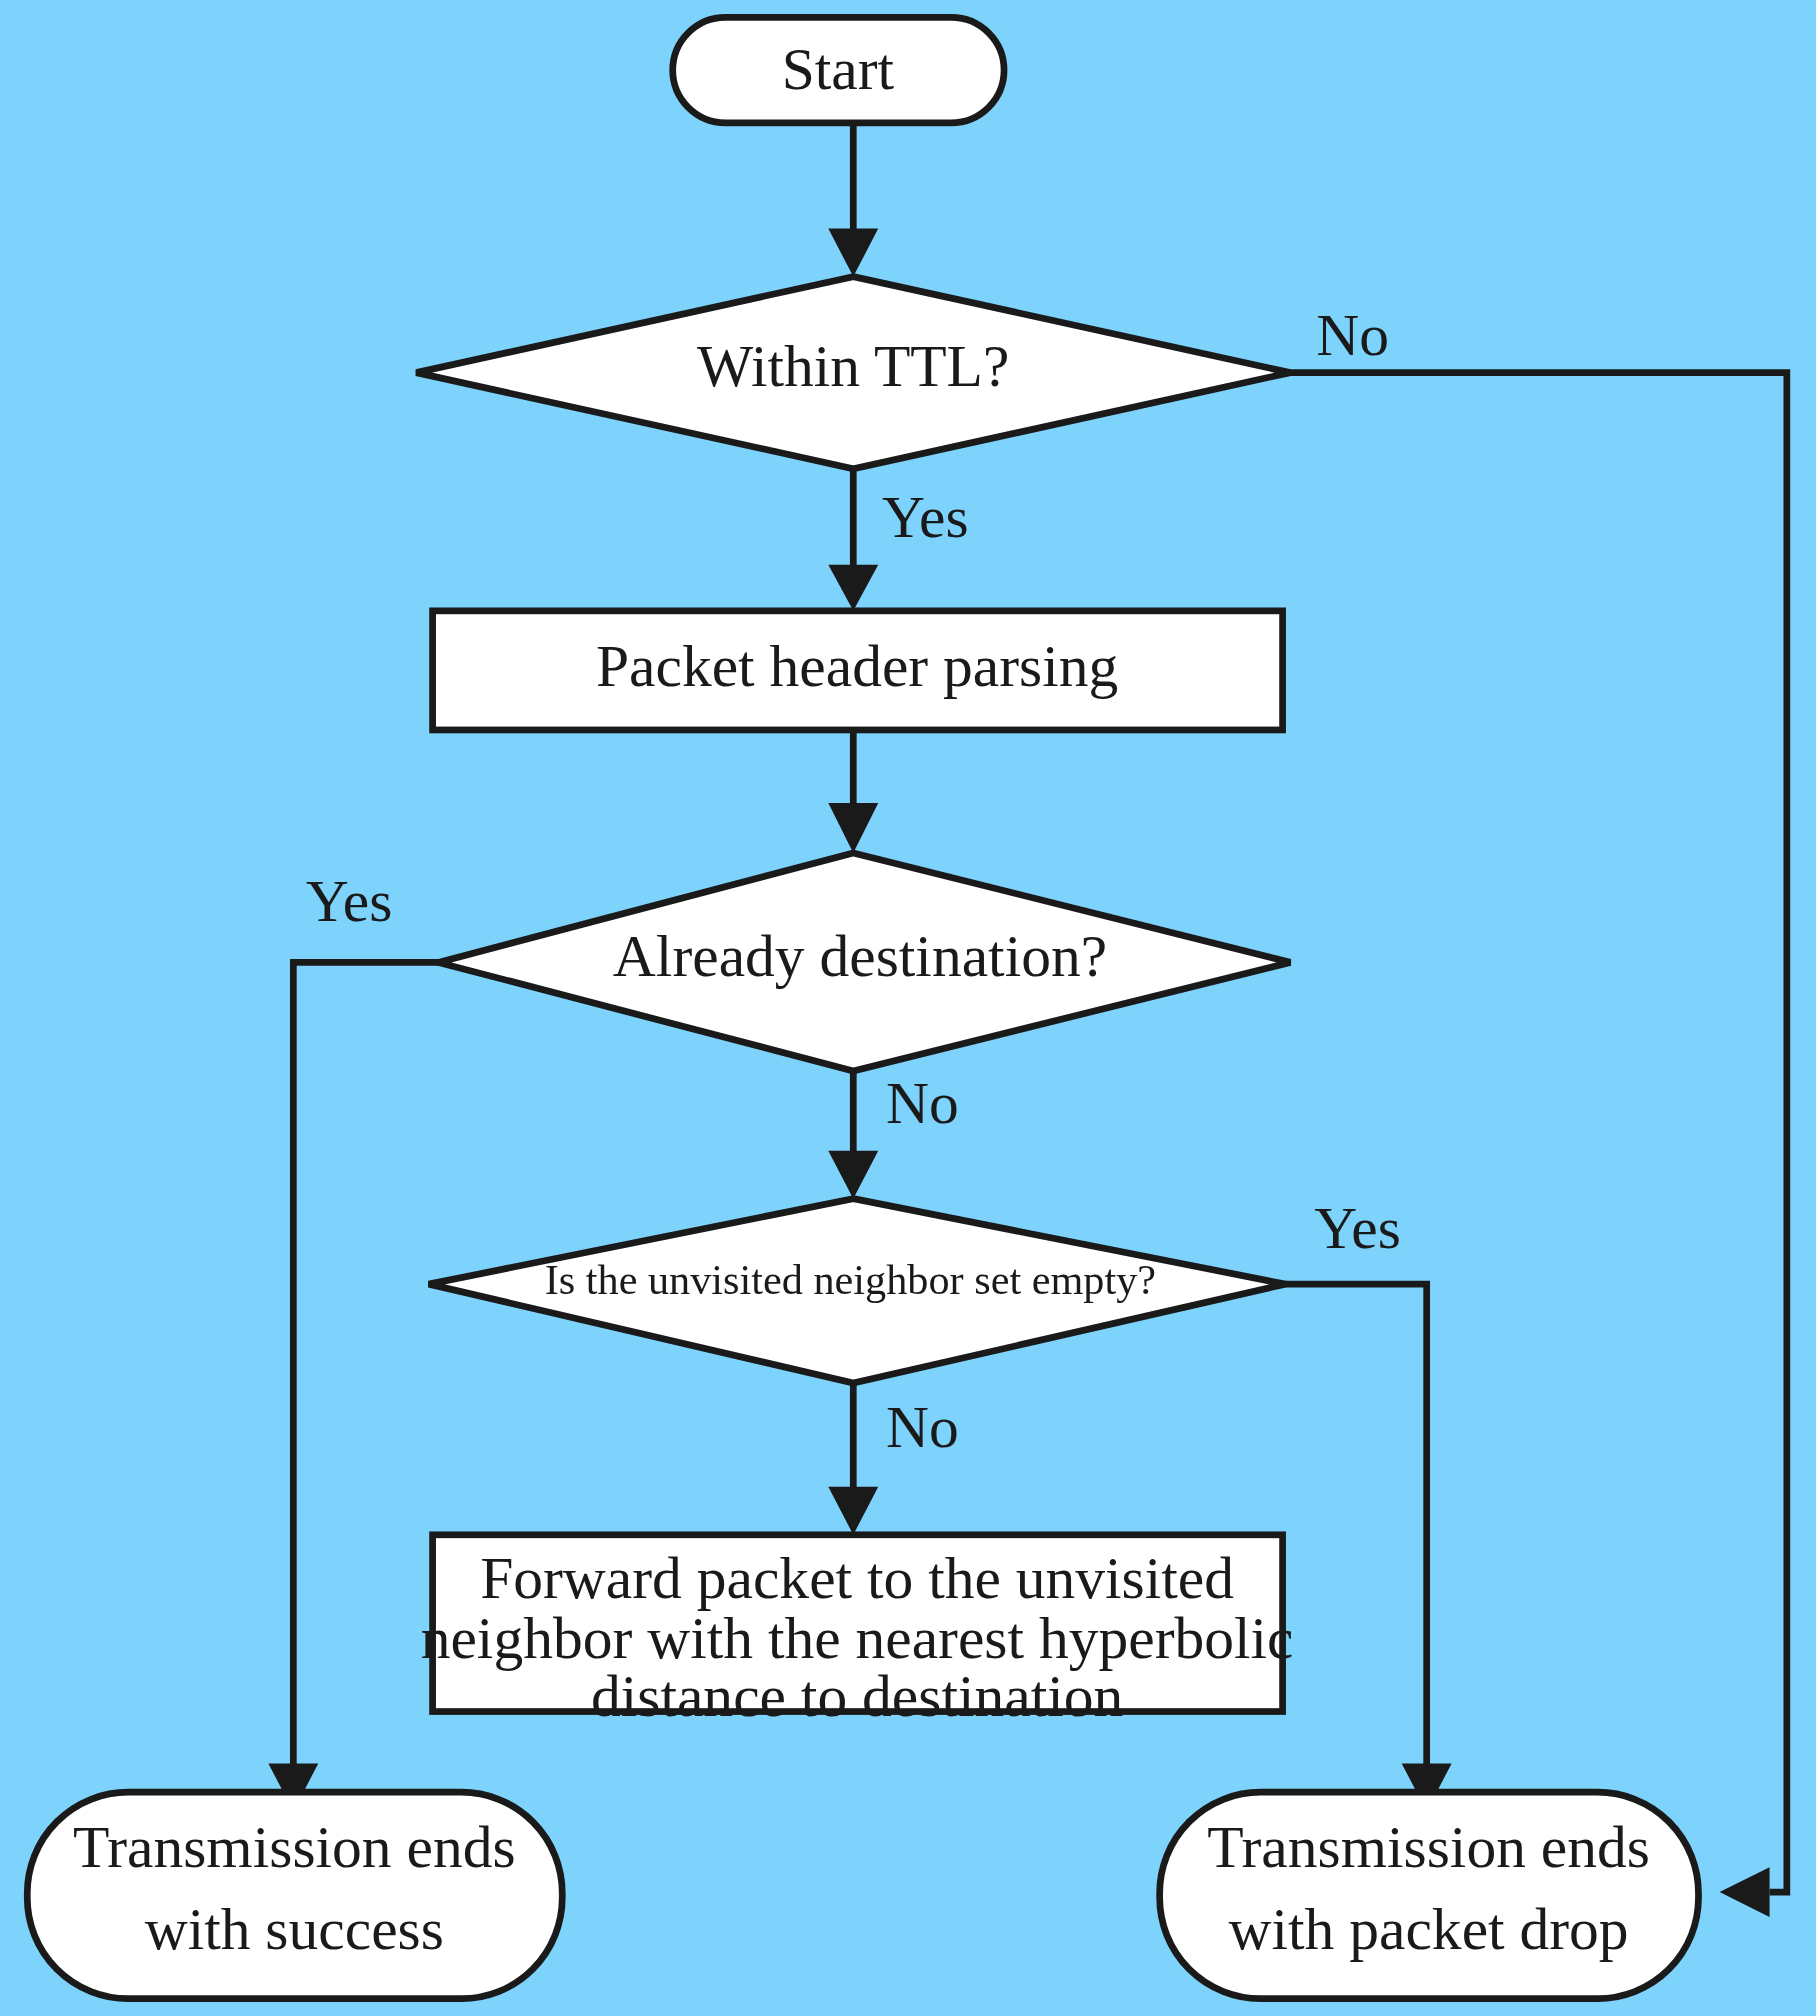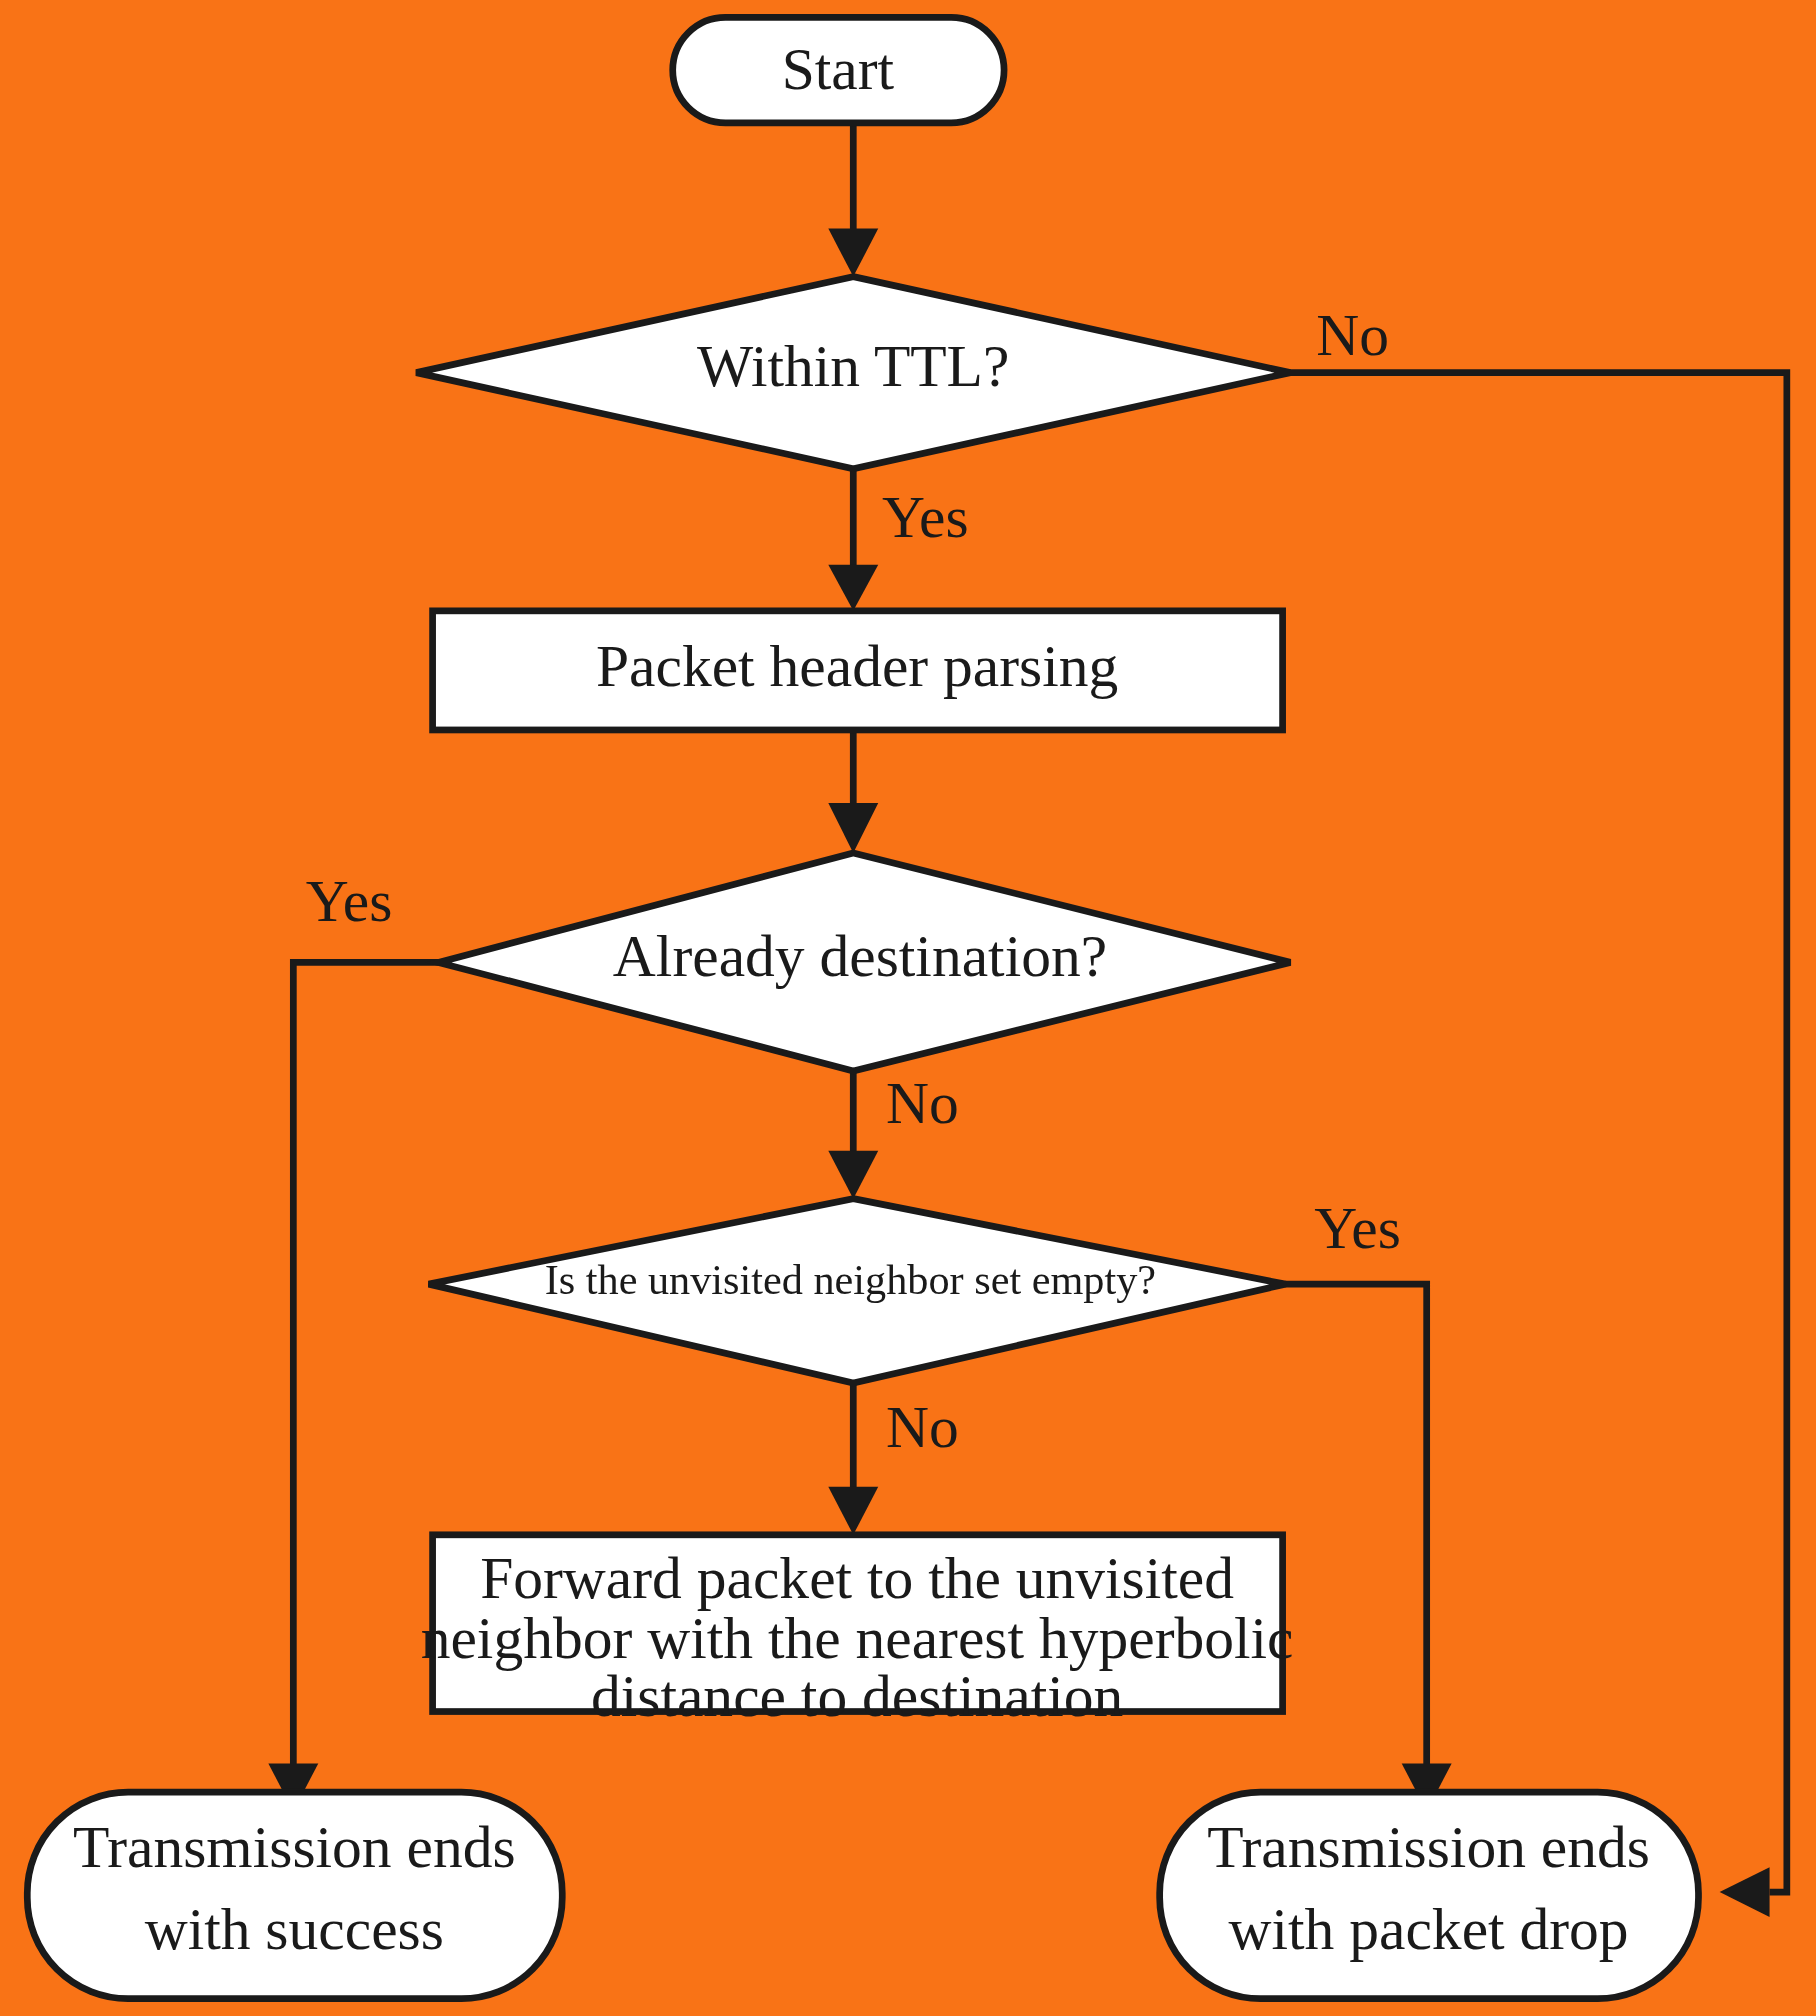--- a/index.html
+++ b/index.html
@@ -7,21 +7,21 @@
     padding: 0;
     background: #ffffff;
   }
   body {
     font-family: "Liberation Serif", "DejaVu Serif", serif;
   }
   #flowchart-root {
     position: relative;
     width: 1817px;
     height: 2016px;
-    background: #f97316;
+    background: #7dd3fc;
     overflow: hidden;
   }
   svg#flow-svg {
     position: absolute;
     top: 0;
     left: 0;
     width: 1817px;
     height: 2016px;
     display: block;
   }

